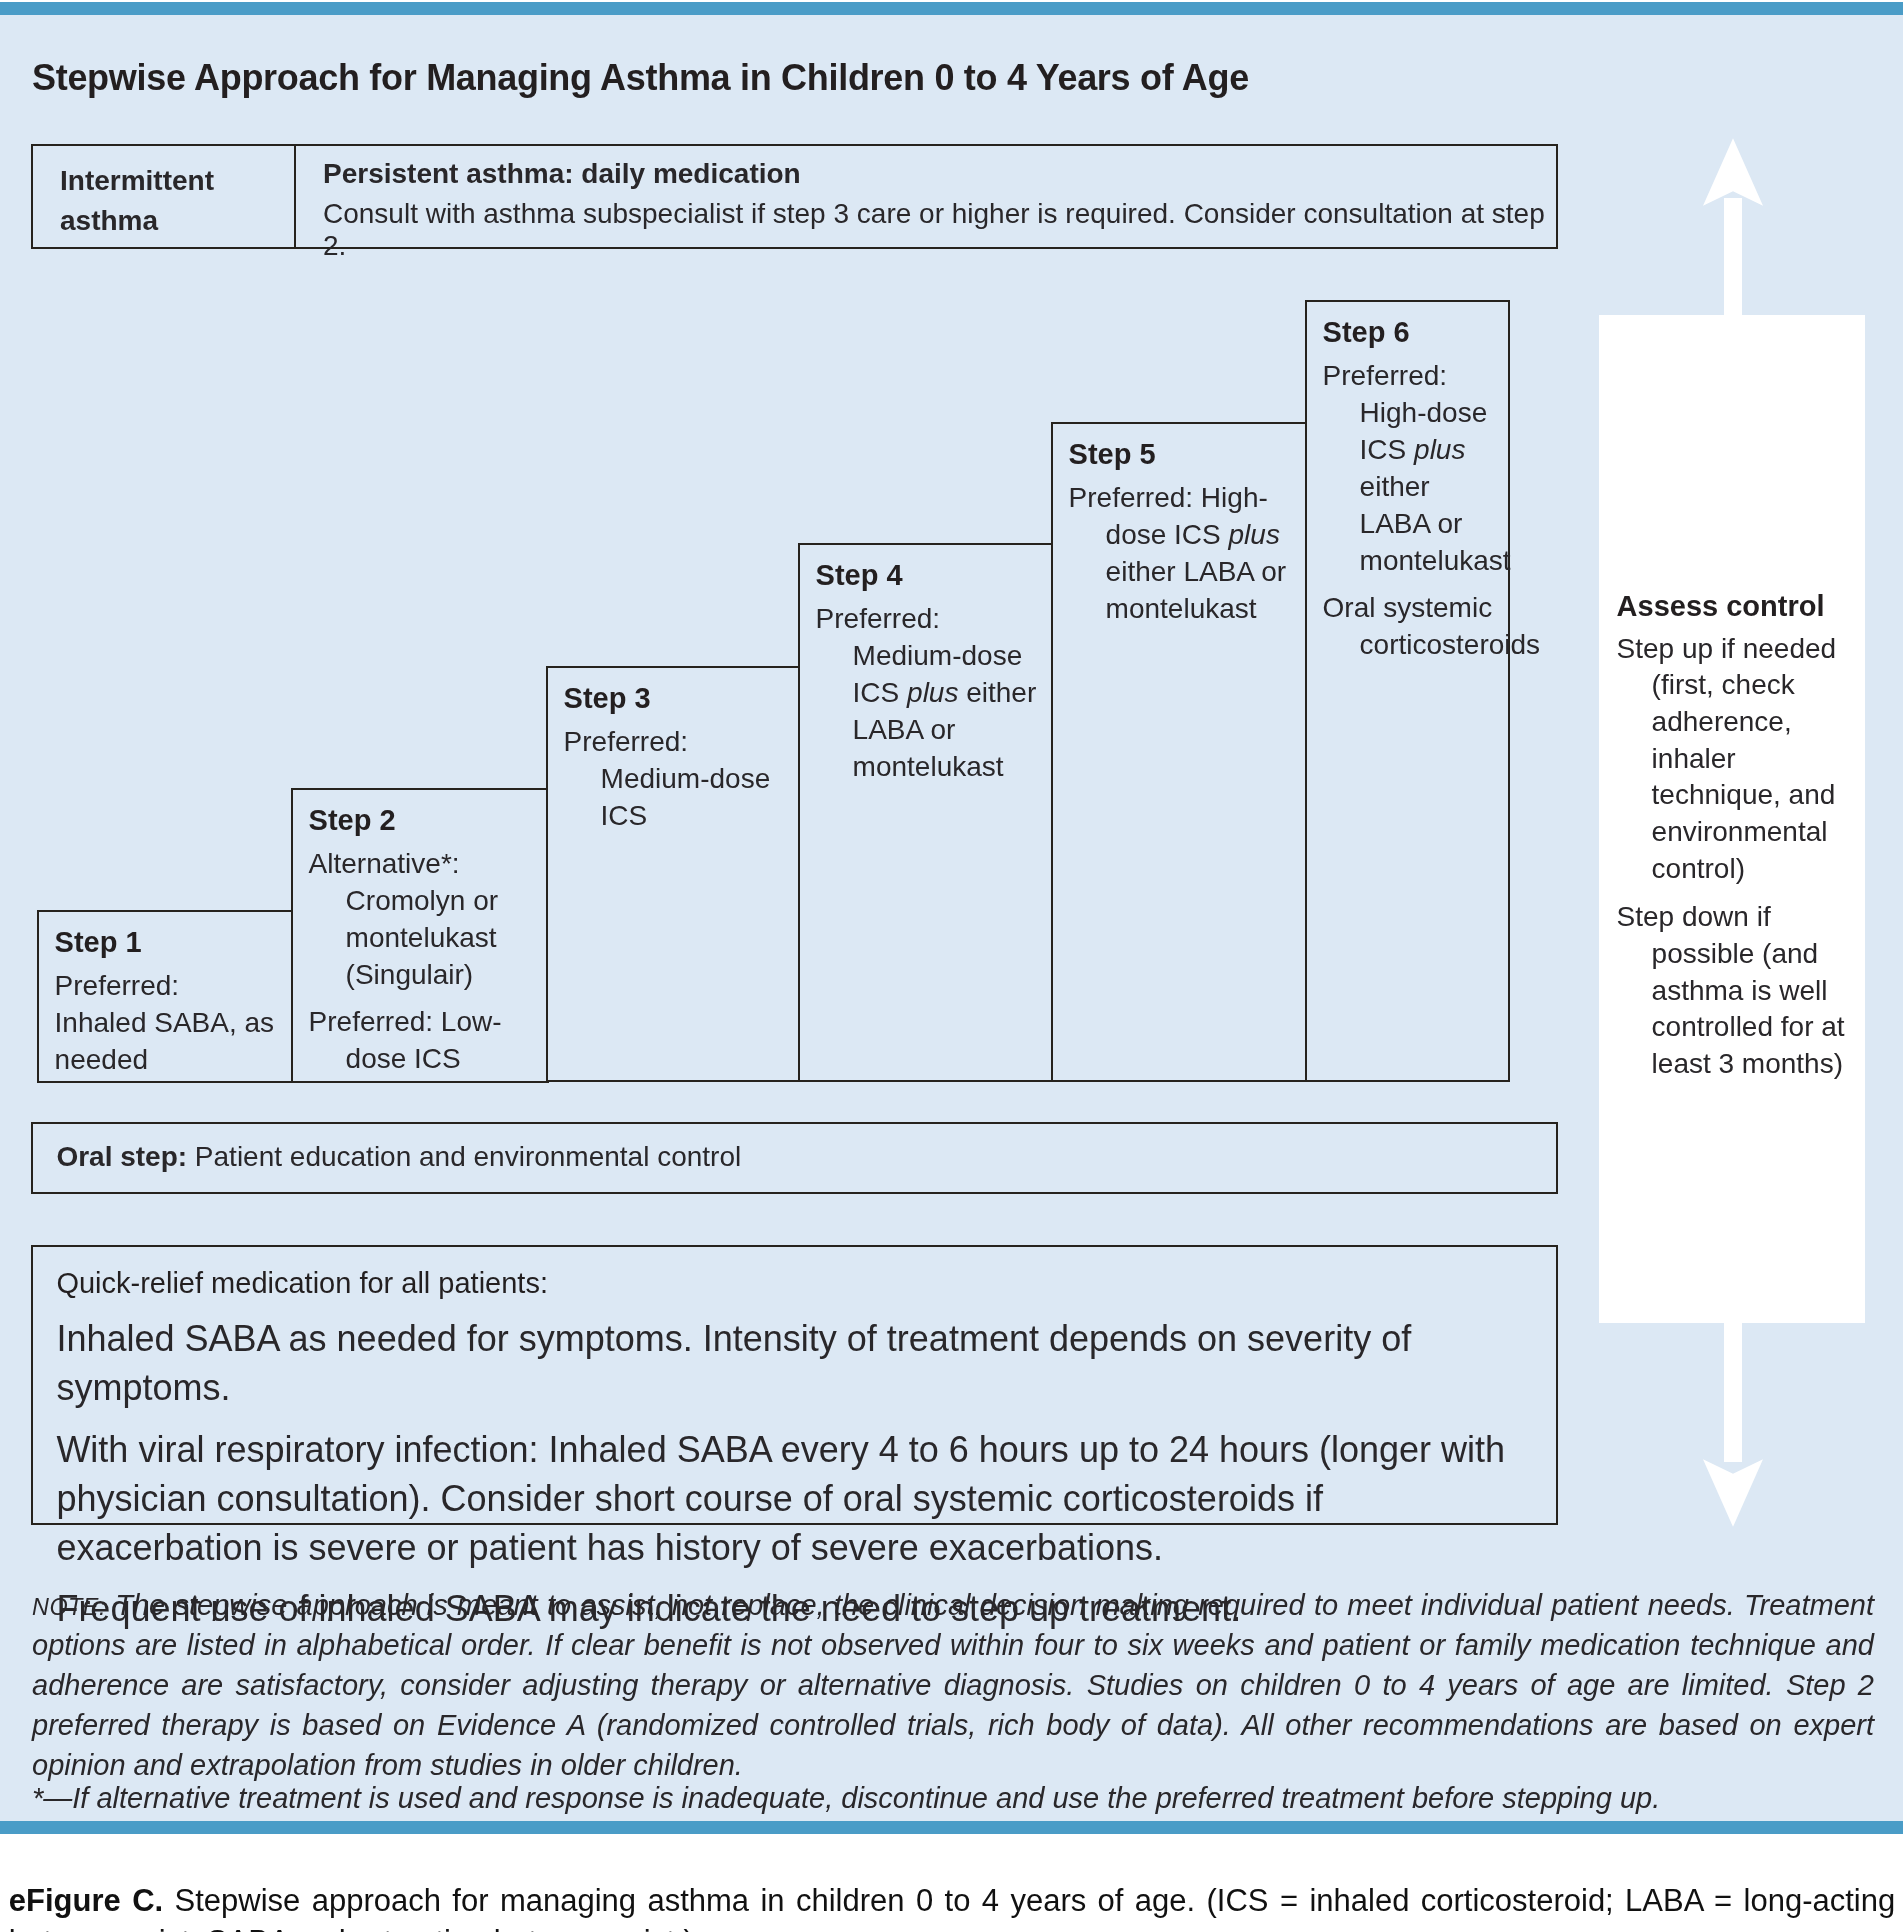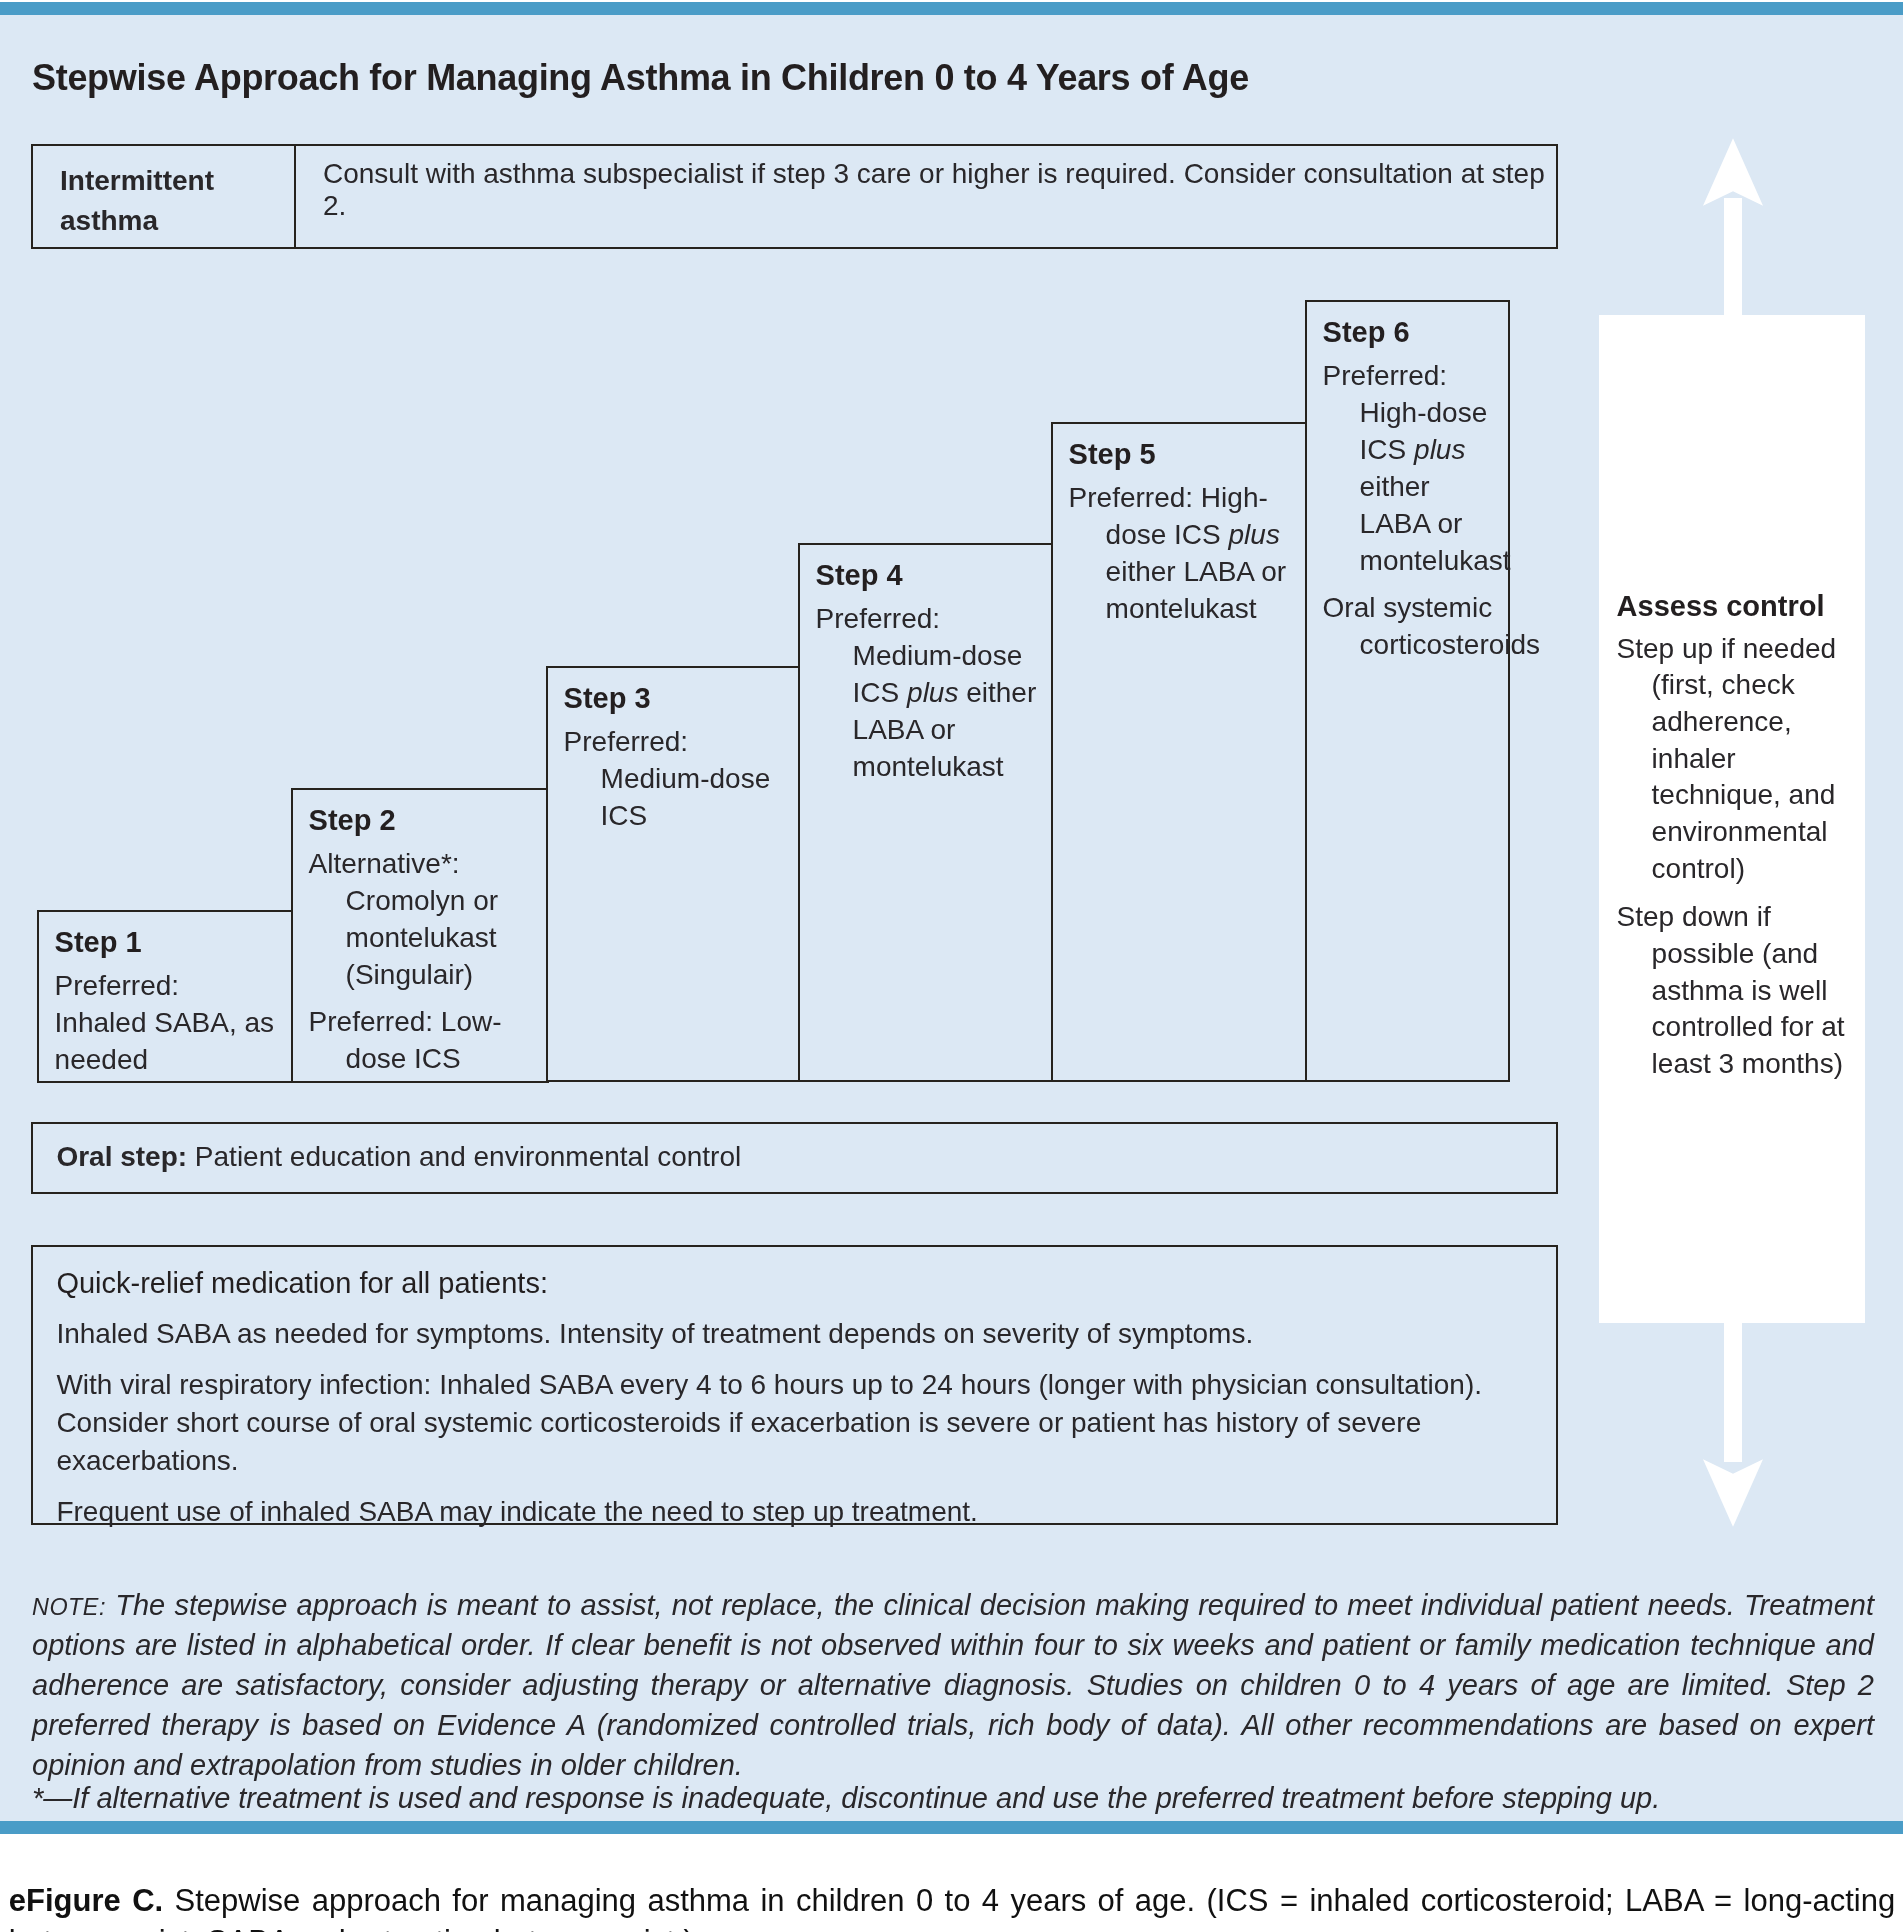--- a/index.html
+++ b/index.html
@@ -62,21 +62,21 @@
   .each-step-box{
     position:absolute;left:31px;top:1122px;width:1527px;height:72px;
     padding:16.6px 23.4px 0 23.4px;font-size:28px;
   }
   .each-step-box .lbl{font-weight:bold;}
   .quick-box{
     position:absolute;left:31px;top:1245px;width:1527px;height:280px;
     padding:17.6px 27px 0 23.4px;
   }
   .quick-box h3{margin:2px 0 15.6px 0;font-size:29px;font-weight:normal;color:#231f20;}
-  .quick-box p{margin:0 0 12.7px 0;font-size:28px;line-height:1.36;}
+  .quick-box p{margin:0 0 12.7px 0;font-size:36px;line-height:1.36;}
 
   
   .note{
     position:absolute;left:32px;top:1556px;width:1842px;
     font-style:italic;font-size:29px;line-height:1.38;text-align:justify;
   }
   .note .note-lbl{font-style:italic;font-size:23.4px;letter-spacing:0.5px;}
   .footnote{
     position:absolute;left:32px;top:1753px;width:1842px;
     font-style:italic;font-size:29px;
@@ -99,20 +99,21 @@
 
   <div class="bar bar-top"></div>
   <div class="panel-bg"></div>
   <div class="bar bar-bottom"></div>
 
   <h1 class="fig-title">Stepwise Approach for Managing Asthma in Children 0 to 4 Years of Age</h1>
 
   <div class="top-row bordered">
     <div class="cell-intermittent">Intermittent asthma</div>
     <div class="cell-persistent">
+      <p class="p-title">Persistent asthma: daily medication</p>
       <p class="p-note">Consult with asthma subspecialist if step 3 care or higher is required. Consider consultation at step 2.</p>
     </div>
   </div>
 
   <div class="step-box bordered s1">
     <h3>Step 1</h3>
     <div>
         <p><span>Preferred: Inhaled SABA, as needed</span></p>
       </div>
   </div>

